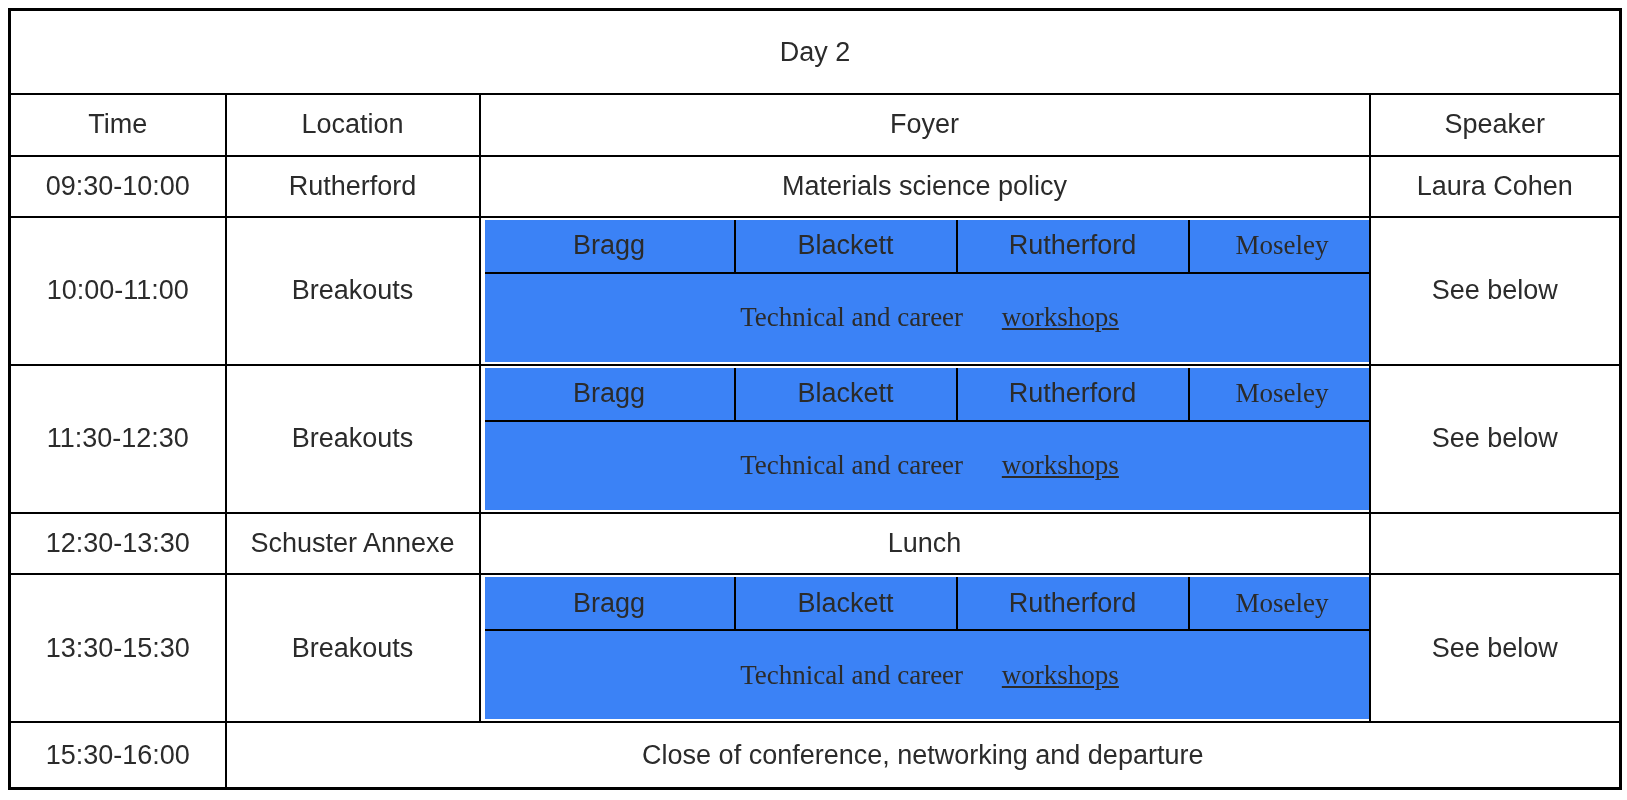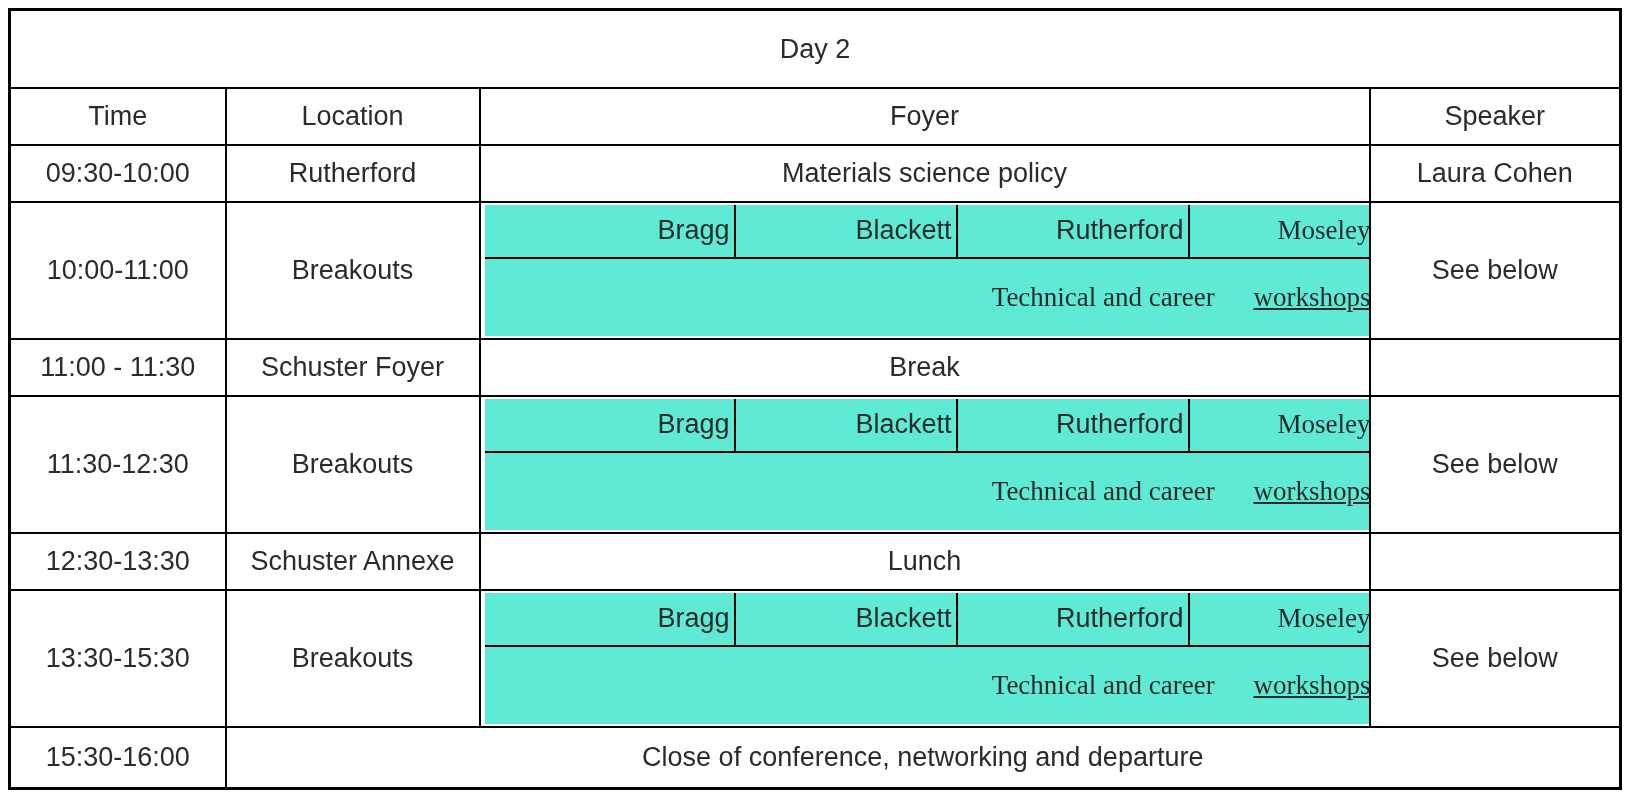--- a/index.html
+++ b/index.html
@@ -71,25 +71,25 @@
   }
   table.nested {
     border-collapse: collapse;
     table-layout: fixed;
     width: 100%;
     height: 100%;
   }
   table.nested td {
     border: 2px solid #000000;
     border-top: 0;
-    text-align: right;
+    text-align: center;
     vertical-align: middle;
     font-size: 27px;
     color: #2b2b2b;
-    background: #5eead4;
+    background: #3b82f6;
   }
   table.nested tr:first-child td { border-top: 0; }
   table.nested td.rm-left  { border-left: 0; }
   table.nested td.rm-right { border-right: 0; font-family: Liberation Serif, serif; }
   table.nested td.rm-bottom{ border-bottom: 0; }
   table.nested td.room { height: 48px; }
 
   .link-underline { text-decoration: underline; margin-left: 32px; }
 
   
@@ -157,26 +157,20 @@
                 <td class="rm-left rm-right rm-bottom" colspan="4">
                   <span>Technical and career </span><span class="link-underline">workshops</span>
                 </td>
               </tr>
             </tbody>
           </table>
         </td>
         <td>See below</td>
       </tr>
 
-      <tr style="height:51px;">
-        <td class="shaded">11:00 - 11:30</td>
-        <td class="shaded">Schuster Foyer</td>
-        <td class="shaded">Break</td>
-        <td class="shaded"></td>
-      </tr>
 
       <tr style="height:123px;">
         <td>11:30-12:30</td>
         <td>Breakouts</td>
         <td class="nested-host">
           <table class="nested">
             <colgroup>
                 <col class="n1">
                 <col class="n2">
                 <col class="n3">

